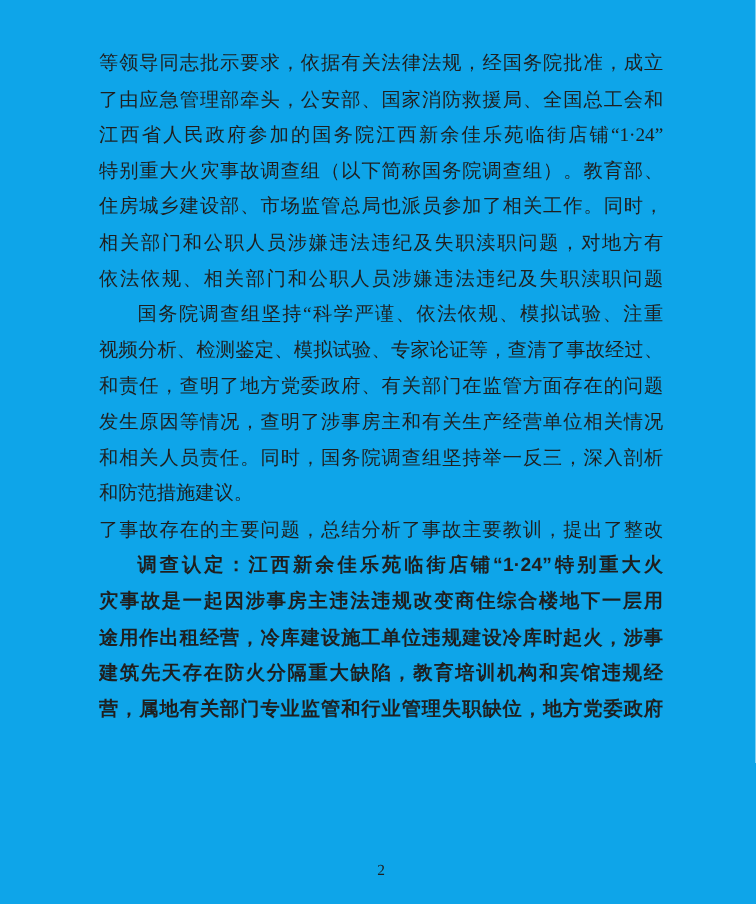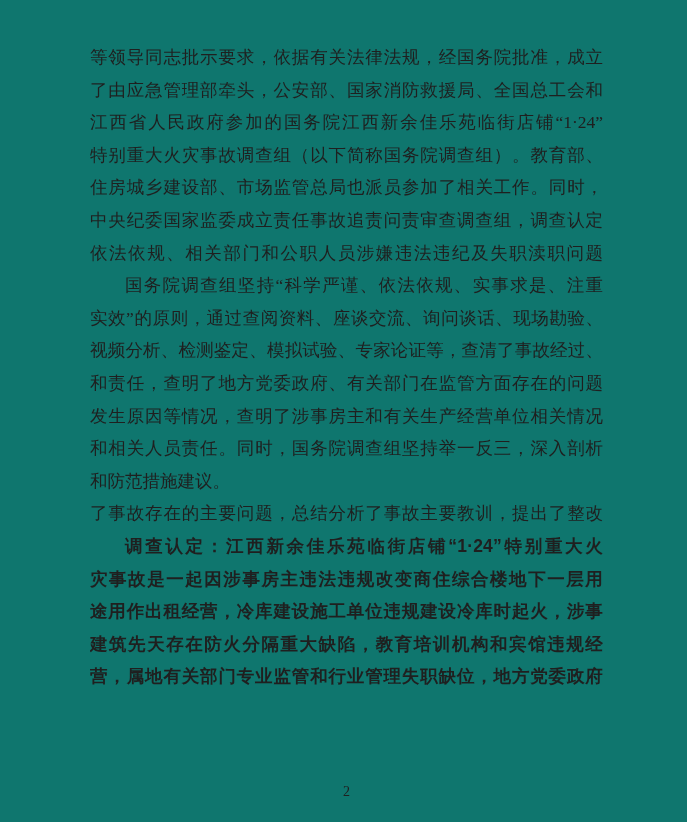--- a/index.html
+++ b/index.html
@@ -4,21 +4,21 @@
 <style>
   html, body {
     margin: 0;
     padding: 0;
     background: #ffffff;
   }
   .page {
     position: relative;
     width: 687px;
     height: 822px;
-    background: #0f766e;
+    background: #0ea5e9;
     overflow: hidden;
   }
   .text-block {
     position: absolute;
     left: 90px;
     top: 41px;
     width: 513px;
   }
   .para {
     margin: 0;
@@ -61,26 +61,25 @@
 <body>
 
 <div class="page">
   <div class="text-block" id="text-block">
       <div class="para">
         <div class="line">等领导同志批示要求，依据有关法律法规，经国务院批准，成立</div>
         <div class="line">了由应急管理部牵头，公安部、国家消防救援局、全国总工会和</div>
         <div class="line">江西省人民政府参加的国务院江西新余佳乐苑临街店铺“1·24”</div>
         <div class="line">特别重大火灾事故调查组（以下简称国务院调查组）。教育部、</div>
         <div class="line">住房城乡建设部、市场监管总局也派员参加了相关工作。同时，</div>
-        <div class="line">中央纪委国家监委成立责任事故追责问责审查调查组，调查认定</div>
+        <div class="line">相关部门和公职人员涉嫌违法违纪及失职渎职问题，对地方有</div>
         <div class="line">依法依规、相关部门和公职人员涉嫌违法违纪及失职渎职问题</div>
       </div>
       <div class="para">
-        <div class="line indent">国务院调查组坚持“科学严谨、依法依规、实事求是、注重</div>
-        <div class="line">实效”的原则，通过查阅资料、座谈交流、询问谈话、现场勘验、</div>
+        <div class="line indent">国务院调查组坚持“科学严谨、依法依规、模拟试验、注重</div>
         <div class="line">视频分析、检测鉴定、模拟试验、专家论证等，查清了事故经过、</div>
         <div class="line">和责任，查明了地方党委政府、有关部门在监管方面存在的问题</div>
         <div class="line">发生原因等情况，查明了涉事房主和有关生产经营单位相关情况</div>
         <div class="line">和相关人员责任。同时，国务院调查组坚持举一反三，深入剖析</div>
         <div class="line short-last">和防范措施建议。</div>
         <div class="line">了事故存在的主要问题，总结分析了事故主要教训，提出了整改</div>
       </div>
       <div class="para bold">
         <div class="line indent">调查认定：江西新余佳乐苑临街店铺“1·24”特别重大火</div>
         <div class="line">灾事故是一起因涉事房主违法违规改变商住综合楼地下一层用</div>

